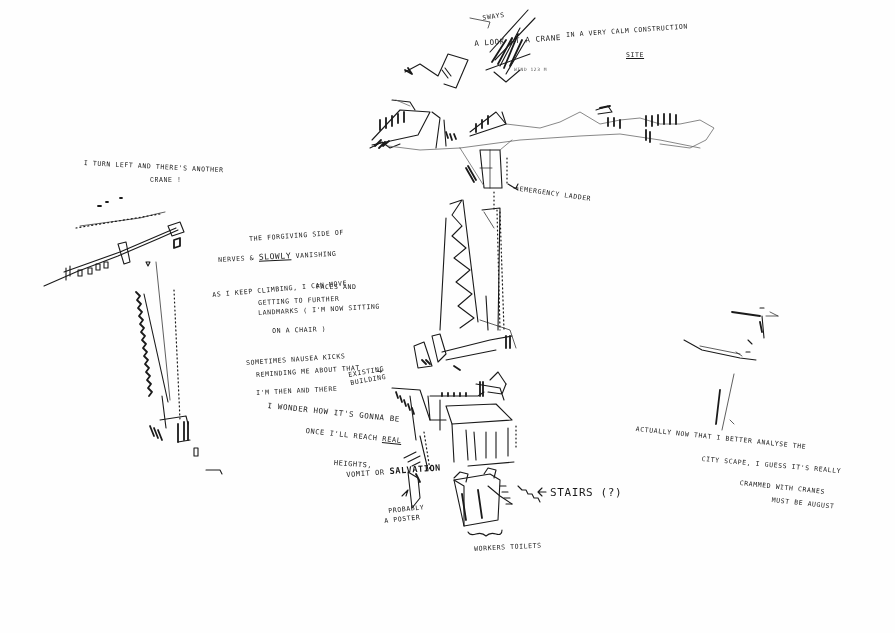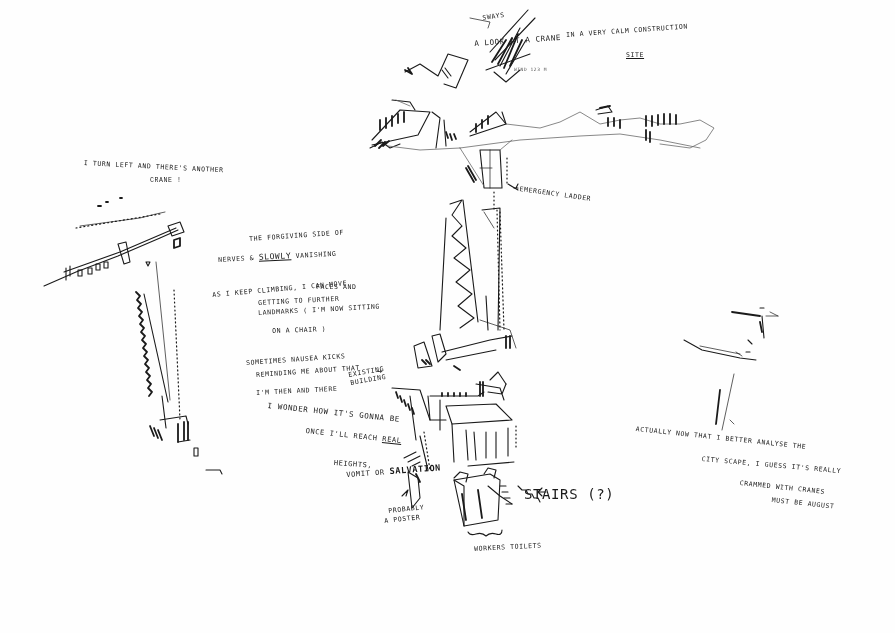--- a/index.html
+++ b/index.html
@@ -209,20 +209,20 @@
 
   <div class="note" style="left:334px;top:460px;font-size:7px;transform:rotate(4deg);">Heights,</div>
   <div class="note" style="left:346px;top:470px;font-size:7px;transform:rotate(-4deg);">
     <span>vomit or</span>
     <span style="font-size:8.5px;font-weight:bold;">salvation</span>
   </div>
 
   <div class="note" style="left:388px;top:508px;transform:rotate(-6deg);">Probably</div>
   <div class="note" style="left:384px;top:518px;transform:rotate(-6deg);">a poster</div>
 
-  <div class="note" style="left:524px;top:487px;font-size:14px;">Stairs (?)</div>
+  <div class="note" style="left:550px;top:487px;font-size:11px;">Stairs (?)</div>
   <div class="note" style="left:474px;top:546px;transform:rotate(-3deg);">Workers toilets</div>
 
   <div class="note" style="left:636px;top:426px;transform:rotate(6deg);">Actually now that I better analyse the</div>
   <div class="note" style="left:702px;top:456px;transform:rotate(5deg);">city scape, I guess it's really</div>
   <div class="note" style="left:740px;top:480px;transform:rotate(6deg);">crammed with cranes</div>
   <div class="note" style="left:772px;top:497px;transform:rotate(6deg);">must be August</div>
 </div>
 
 </body></html>

